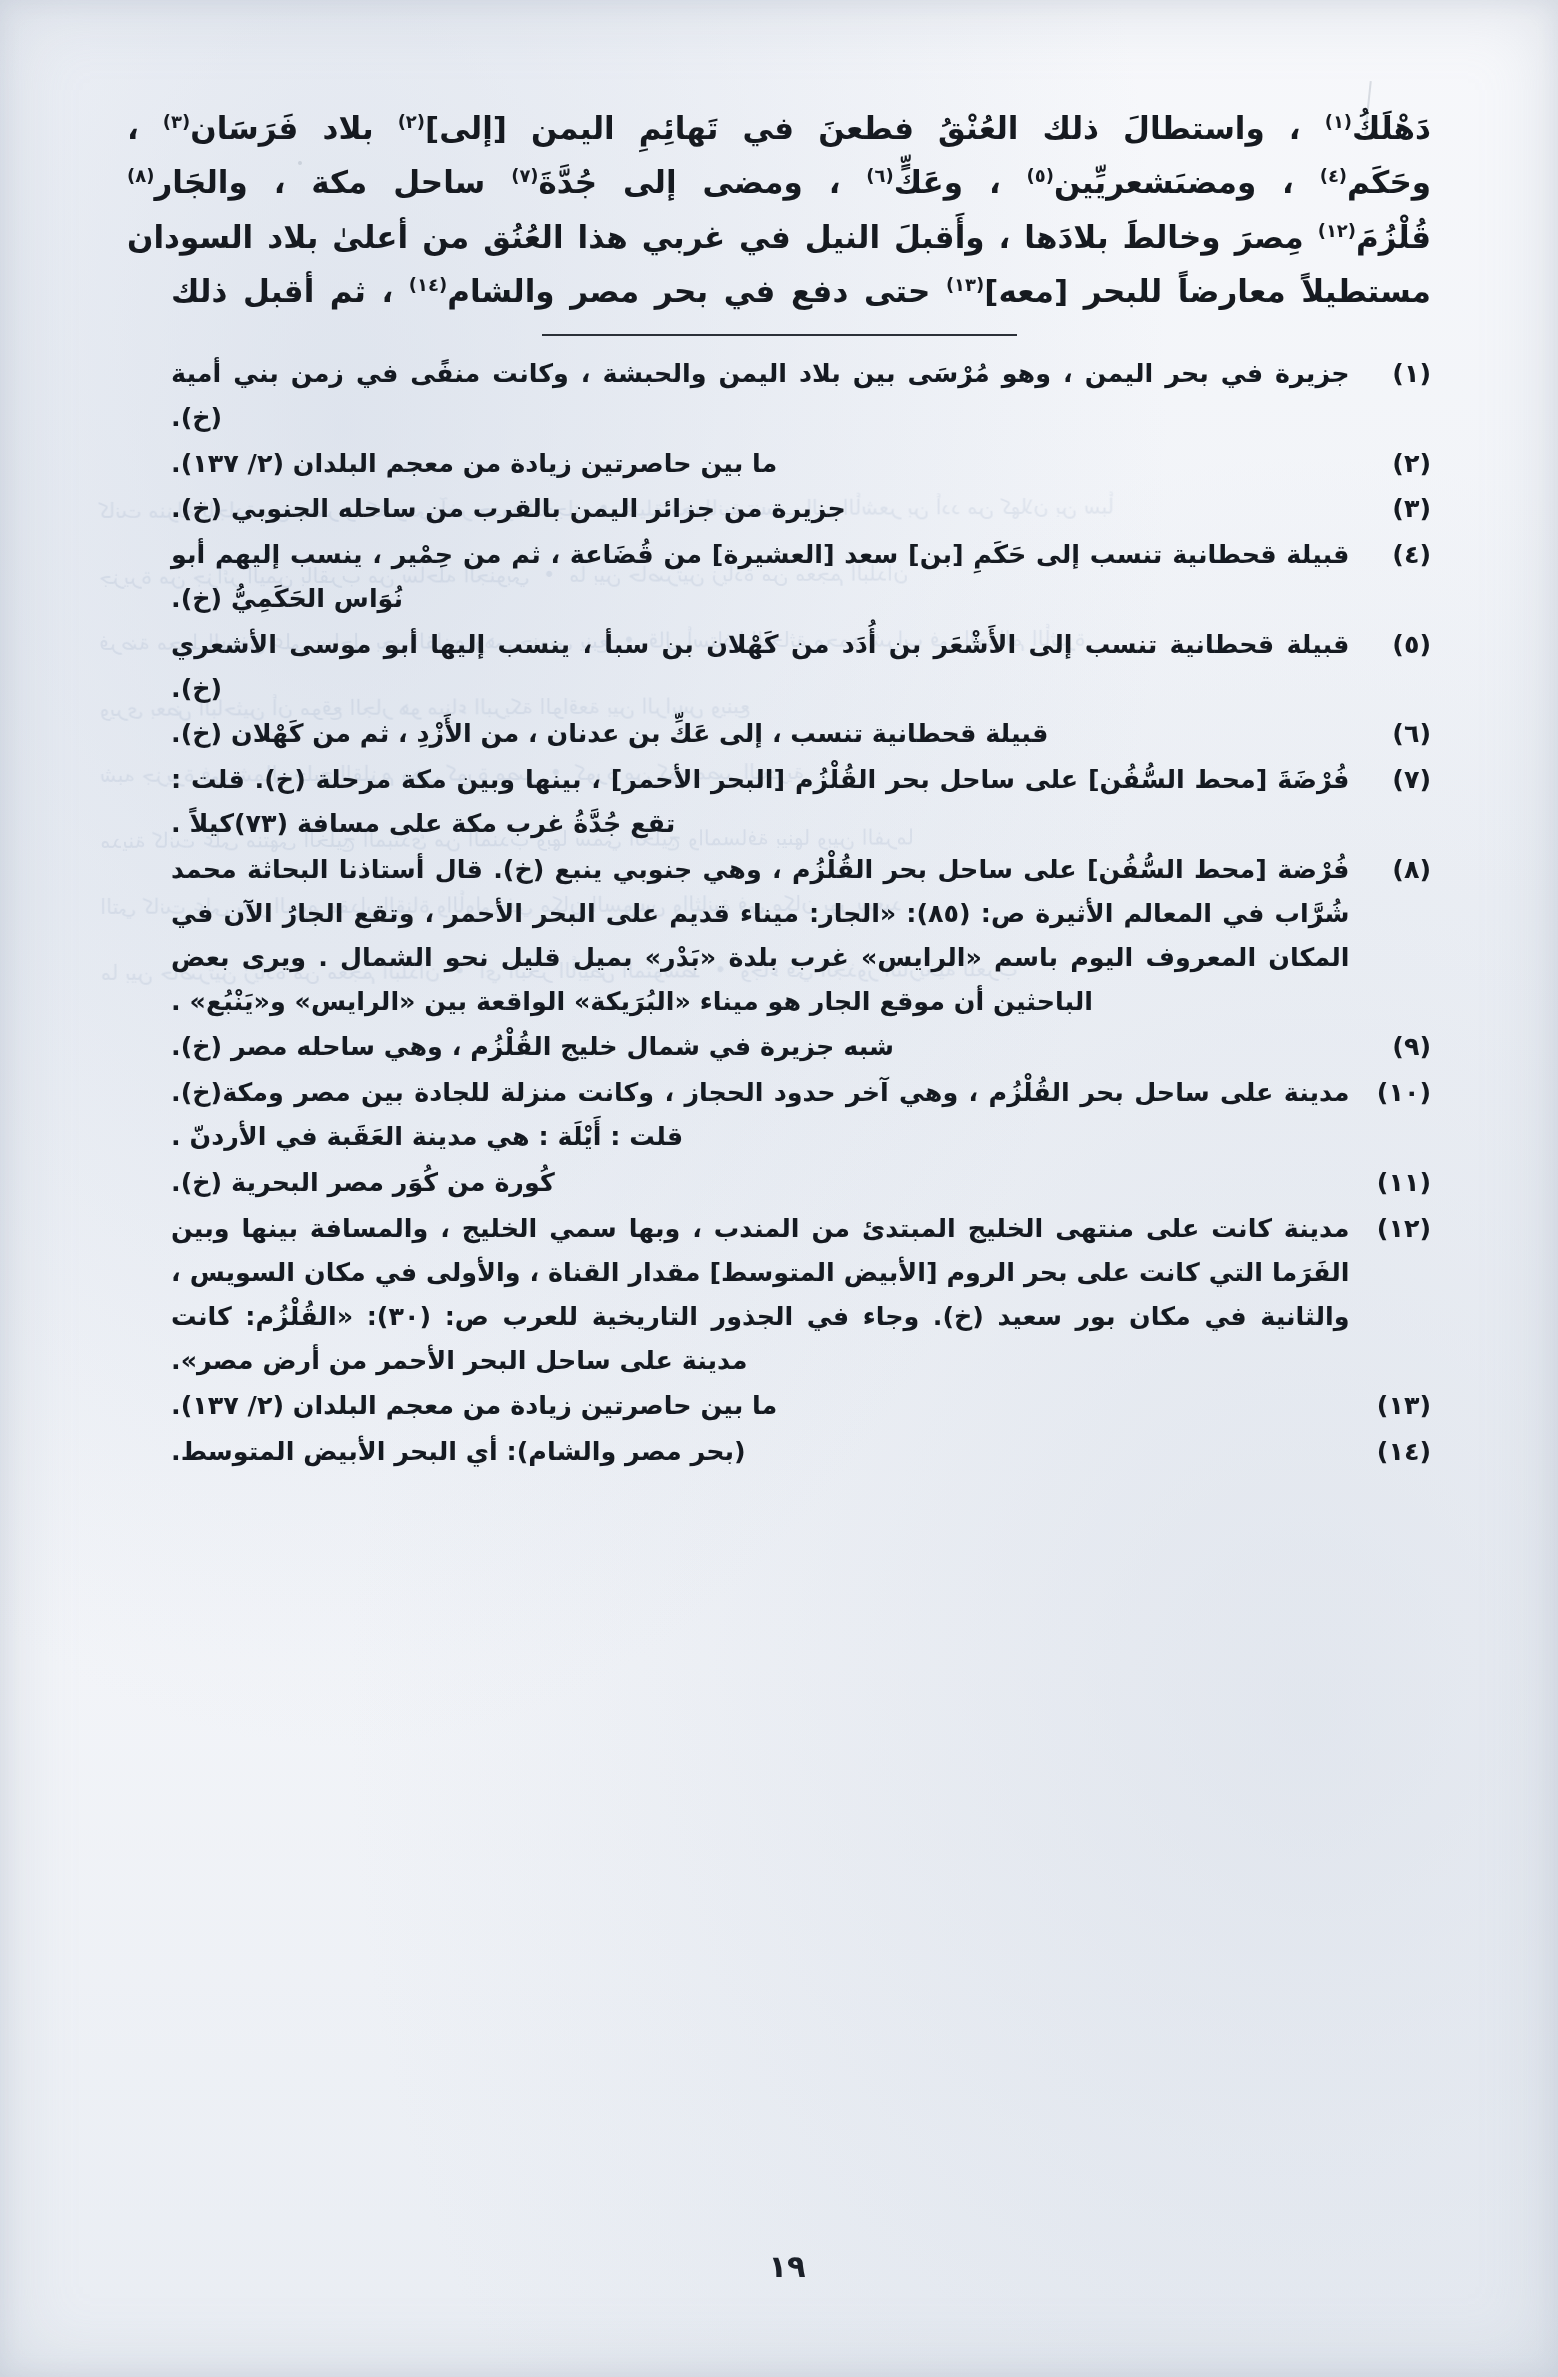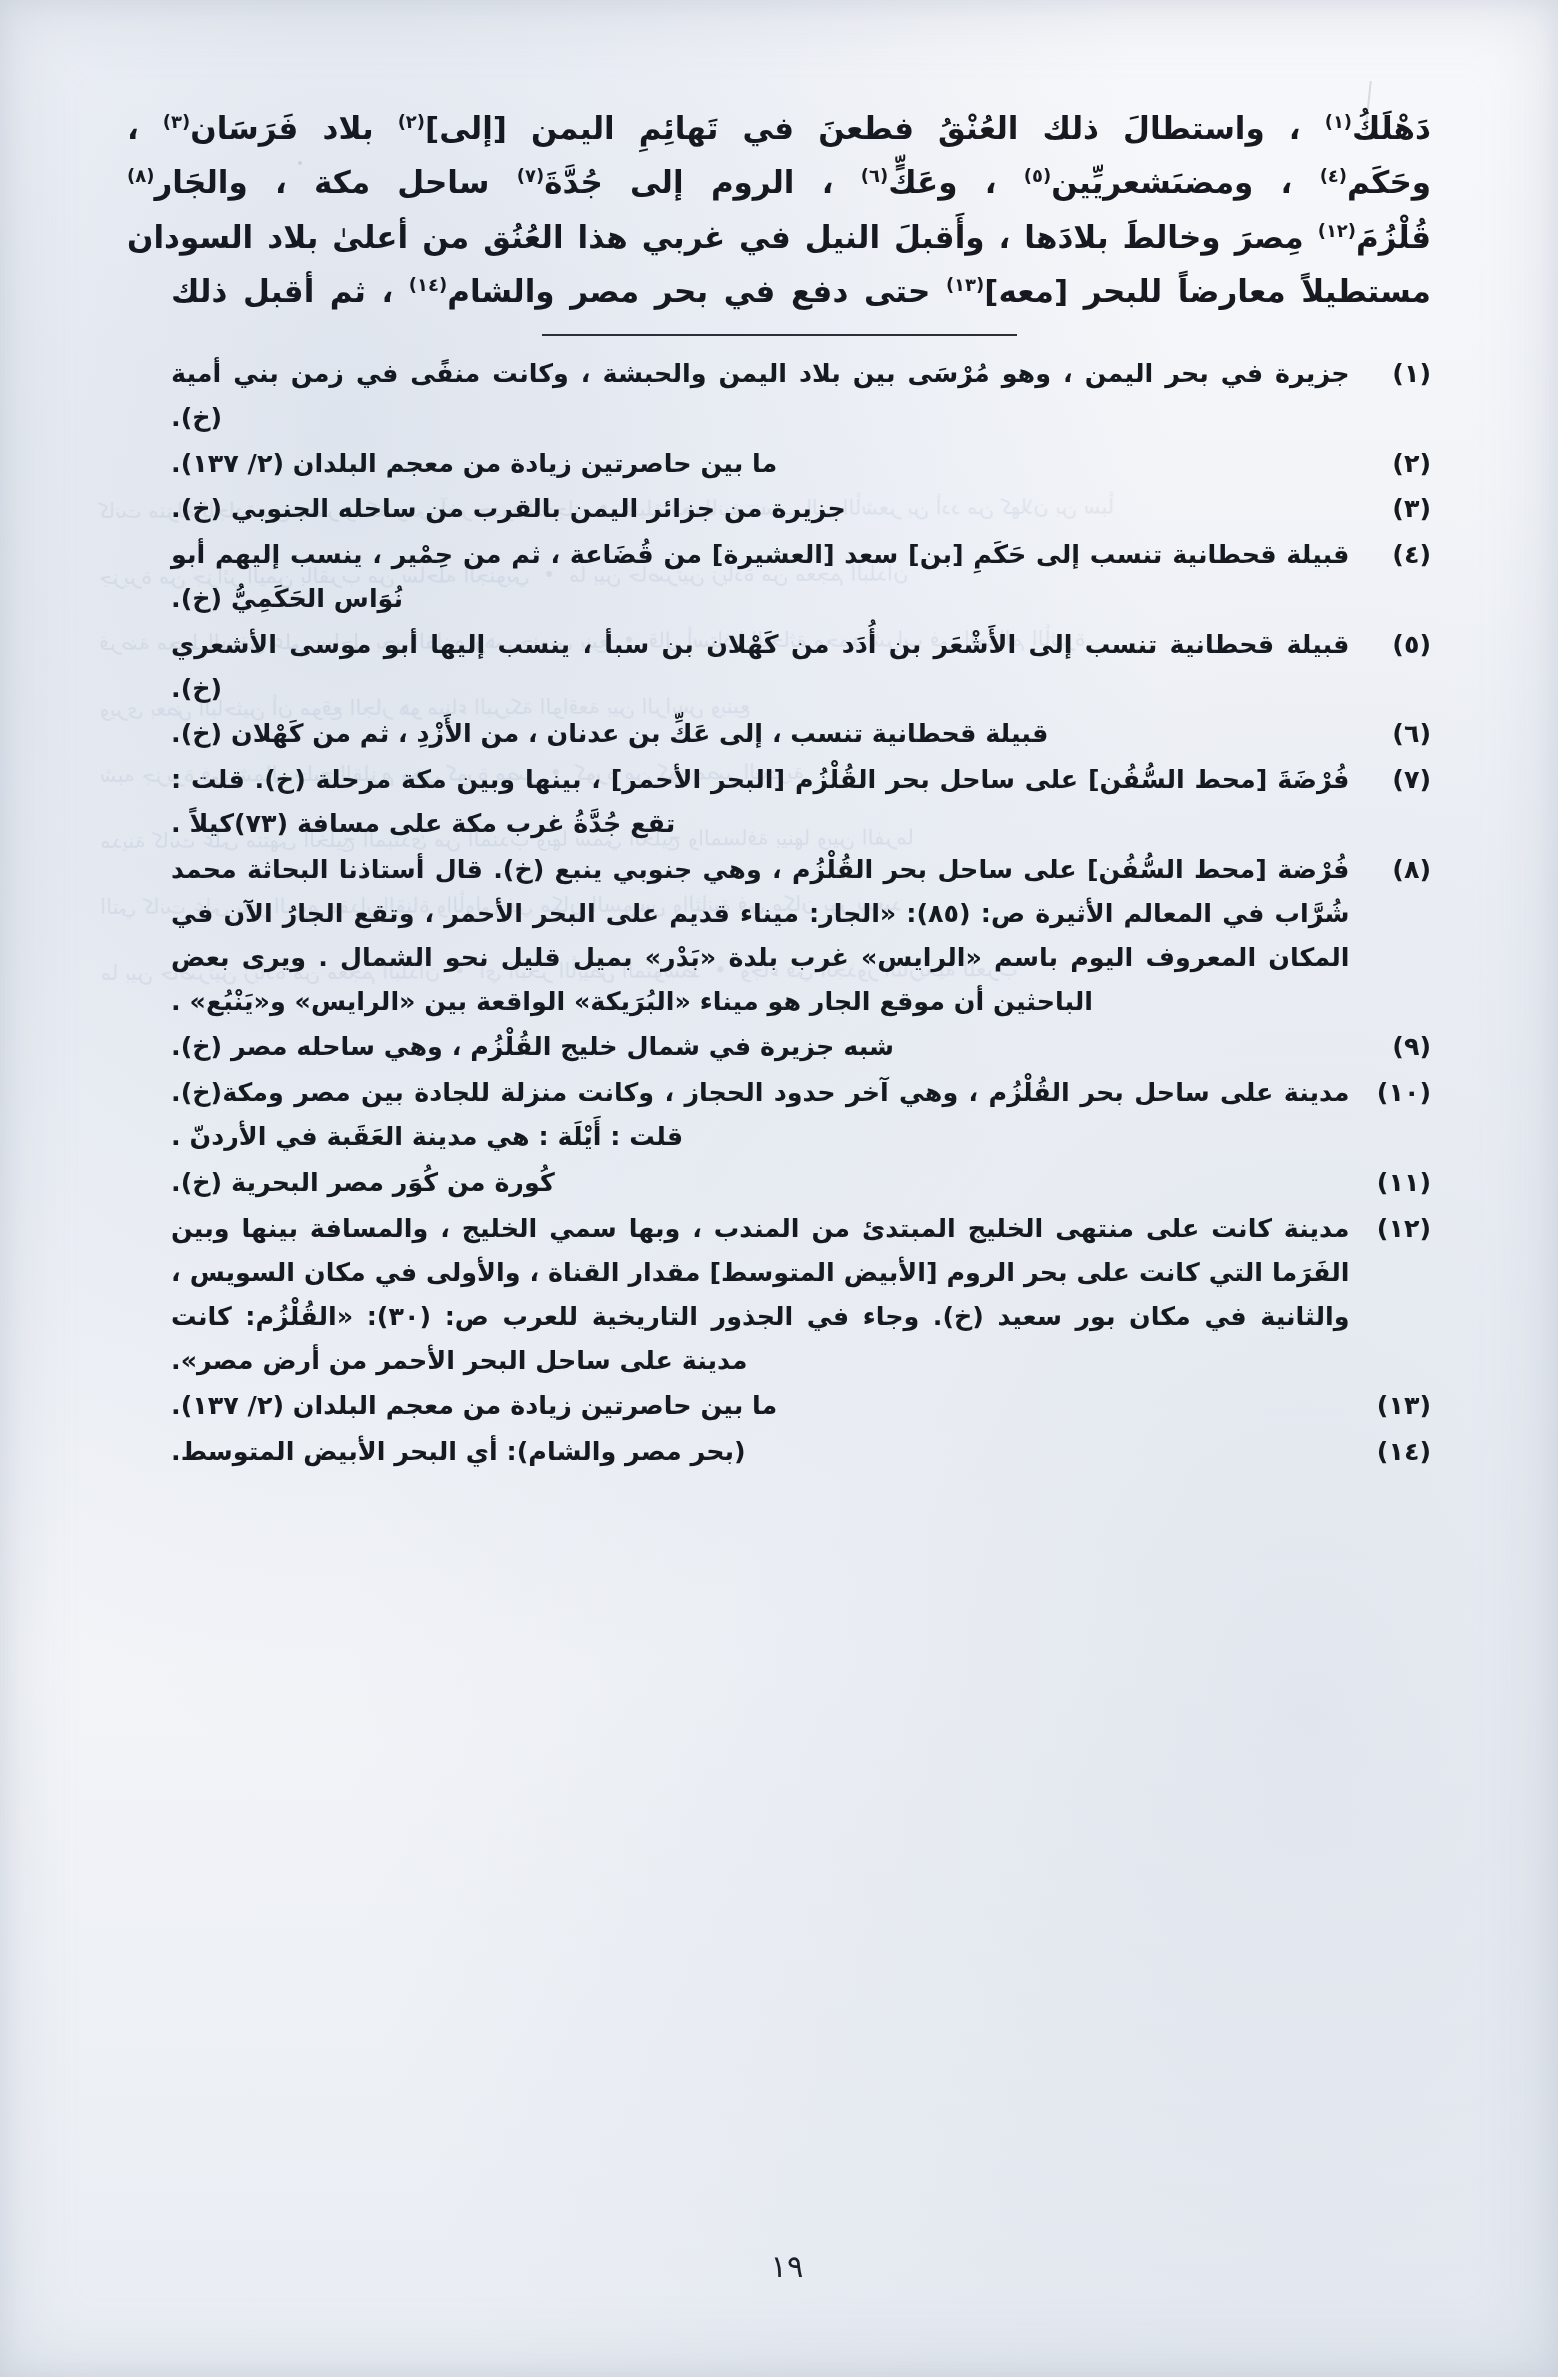--- a/index.html
+++ b/index.html
@@ -132,21 +132,21 @@
   }
 
   
   .page-number {
     position: absolute;
     bottom: 93px;
     left: 0;
     right: 0;
     text-align: center;
     font-size: 30.5px;
-    font-weight: 400;
+    font-weight: 700;
     color: #1b2029;
     margin-left: 16px;
   }
 </style>
 </head>
 <body>
 
 <div class="page">
 
   <div class="paper-tint"></div>
@@ -160,21 +160,21 @@
 التي كانت على بحر الروم مقدار القناة والأولى في مكان السويس والثانية في مكان بور سعيد
 ما بين حاصرتين زيادة من معجم البلدان  •  أي البحر الأبيض المتوسط  •  وجاء في الجذور التاريخية للعرب</div>
 
   <div class="stray-mark" style="left:1367px; top:81px; width:1.7px; height:53px; transform:rotate(6deg); opacity:.55;"></div>
   <div class="stray-mark" style="left:298px; top:161px; width:4.2px; height:4.2px; border-radius:50%; opacity:.5;"></div>
 
   <div class="content">
 
     <div class="body-text" id="body-lines">
         <span class="ln"><span>دَهْلَكُ</span><sup class="fn">(١)</sup><span> ، واستطالَ ذلك العُنْقُ فطعنَ في تَهائِمِ اليمن [إلى]</span><sup class="fn">(٢)</sup><span> بلاد فَرَسَان</span><sup class="fn">(٣)</sup><span> ،</span></span>
-        <span class="ln"><span>وحَكَم</span><sup class="fn">(٤)</sup><span> ، ومضىَشعريِّين</span><sup class="fn">(٥)</sup><span> ، وعَكٍّ</span><sup class="fn">(٦)</sup><span> ، الروم إلى جُدَّةَ</span><sup class="fn">(٧)</sup><span> ساحل مكة ، والجَار</span><sup class="fn">(٨)</sup></span>
+        <span class="ln"><span>وحَكَم</span><sup class="fn">(٤)</sup><span> ، ومضىَشعريِّين</span><sup class="fn">(٥)</sup><span> ، وعَكٍّ</span><sup class="fn">(٦)</sup><span> ، ومضى إلى جُدَّةَ</span><sup class="fn">(٧)</sup><span> ساحل مكة ، والجَار</span><sup class="fn">(٨)</sup></span>
         <span class="ln"><span>قُلْزُمَ</span><sup class="fn">(١٢)</sup><span> مِصرَ وخالطَ بلادَها ، وأَقبلَ النيل في غربي هذا العُنُق من أعلىٰ بلاد السودان</span></span>
         <span class="ln last"><span>مستطيلاً معارضاً للبحر [معه]</span><sup class="fn">(١٣)</sup><span> حتى دفع في بحر مصر والشام</span><sup class="fn">(١٤)</sup><span> ، ثم أقبل ذلك</span></span>
       </div>
 
     <div class="rule-wrap">
       <div class="rule"></div>
     </div>
 
     <div class="footnotes" id="footnotes">
         <div class="fn-item">

